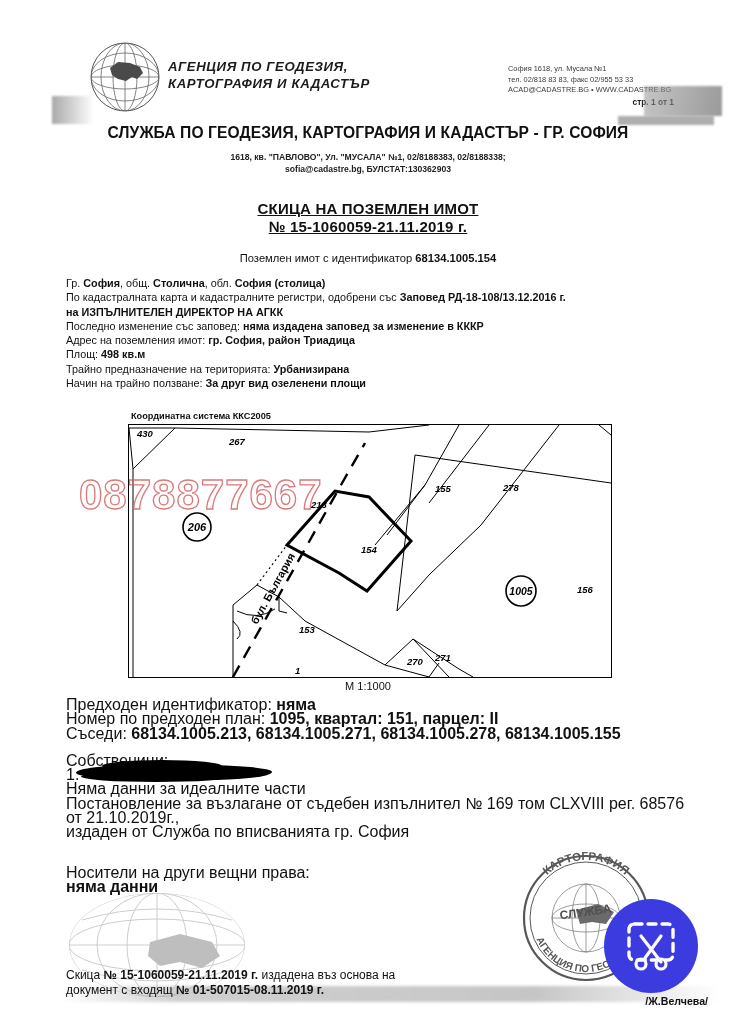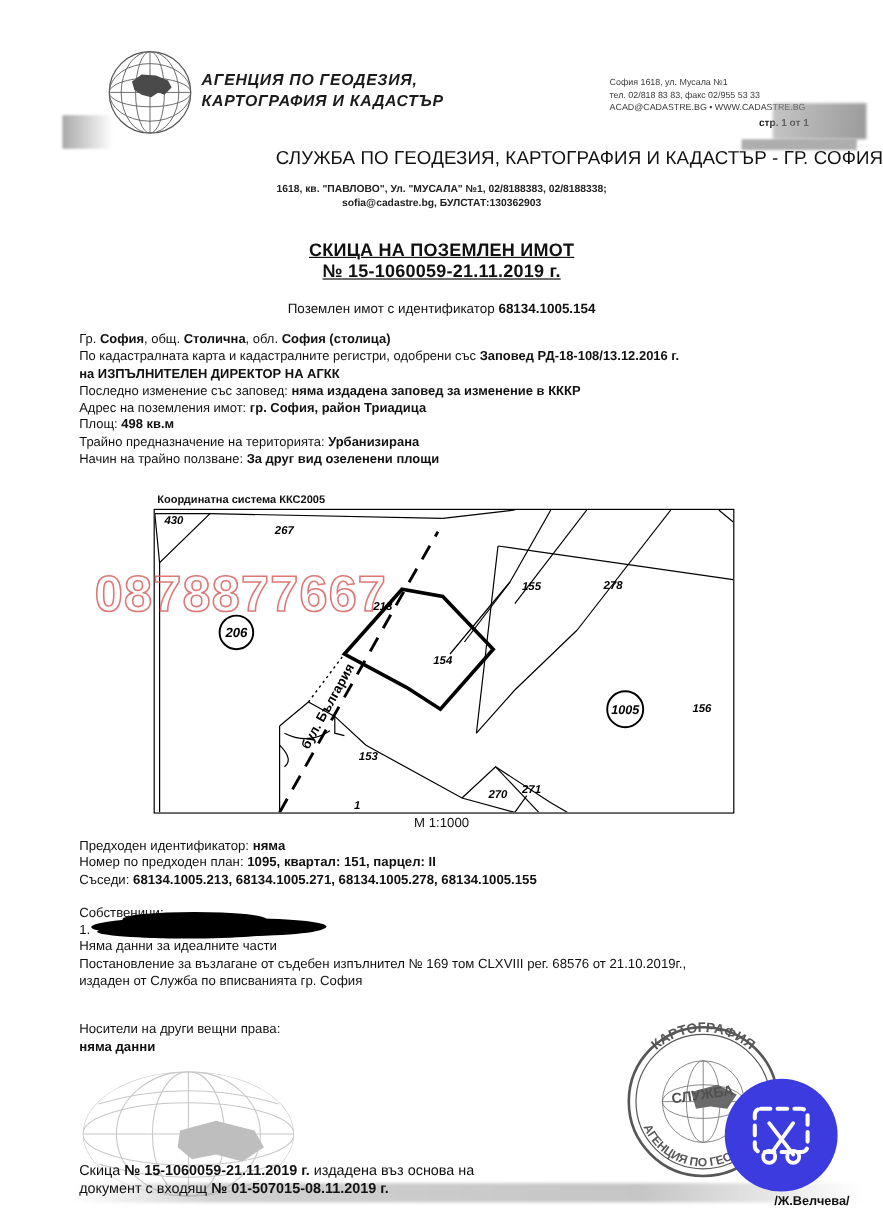--- a/index.html
+++ b/index.html
@@ -97,23 +97,23 @@
     height: 28px;
     background: linear-gradient(90deg, rgba(140,140,140,0.75), rgba(255,255,255,0));
     filter: blur(1px);
   }
 
   .office-title {
     position: absolute;
     top: 124px;
     left: 0;
     right: 0;
-    text-align: right;
+    text-align: center;
     font-size: 15.6px;
-    font-weight: normal;
+    font-weight: bold;
     letter-spacing: 0.1px;
     color: #111;
   }
   .office-contacts {
     position: absolute;
     top: 152px;
     left: 0;
     right: 0;
     text-align: center;
     font-size: 8.6px;
@@ -200,21 +200,21 @@
     z-index: 6;
     margin-left: 33px;
   }
 
   
   .lower {
     position: absolute;
     left: 66px;
     top: 698px;
     width: 620px;
-    font-size: 11px;
+    font-size: 16px;
     line-height: 14.3px;
   }
   .lower b { font-weight: bold; }
   .block-gap { height: 13px; }
 
   .redaction {
     position: absolute;
     left: 76px;
     top: 765px;
     width: 196px;

